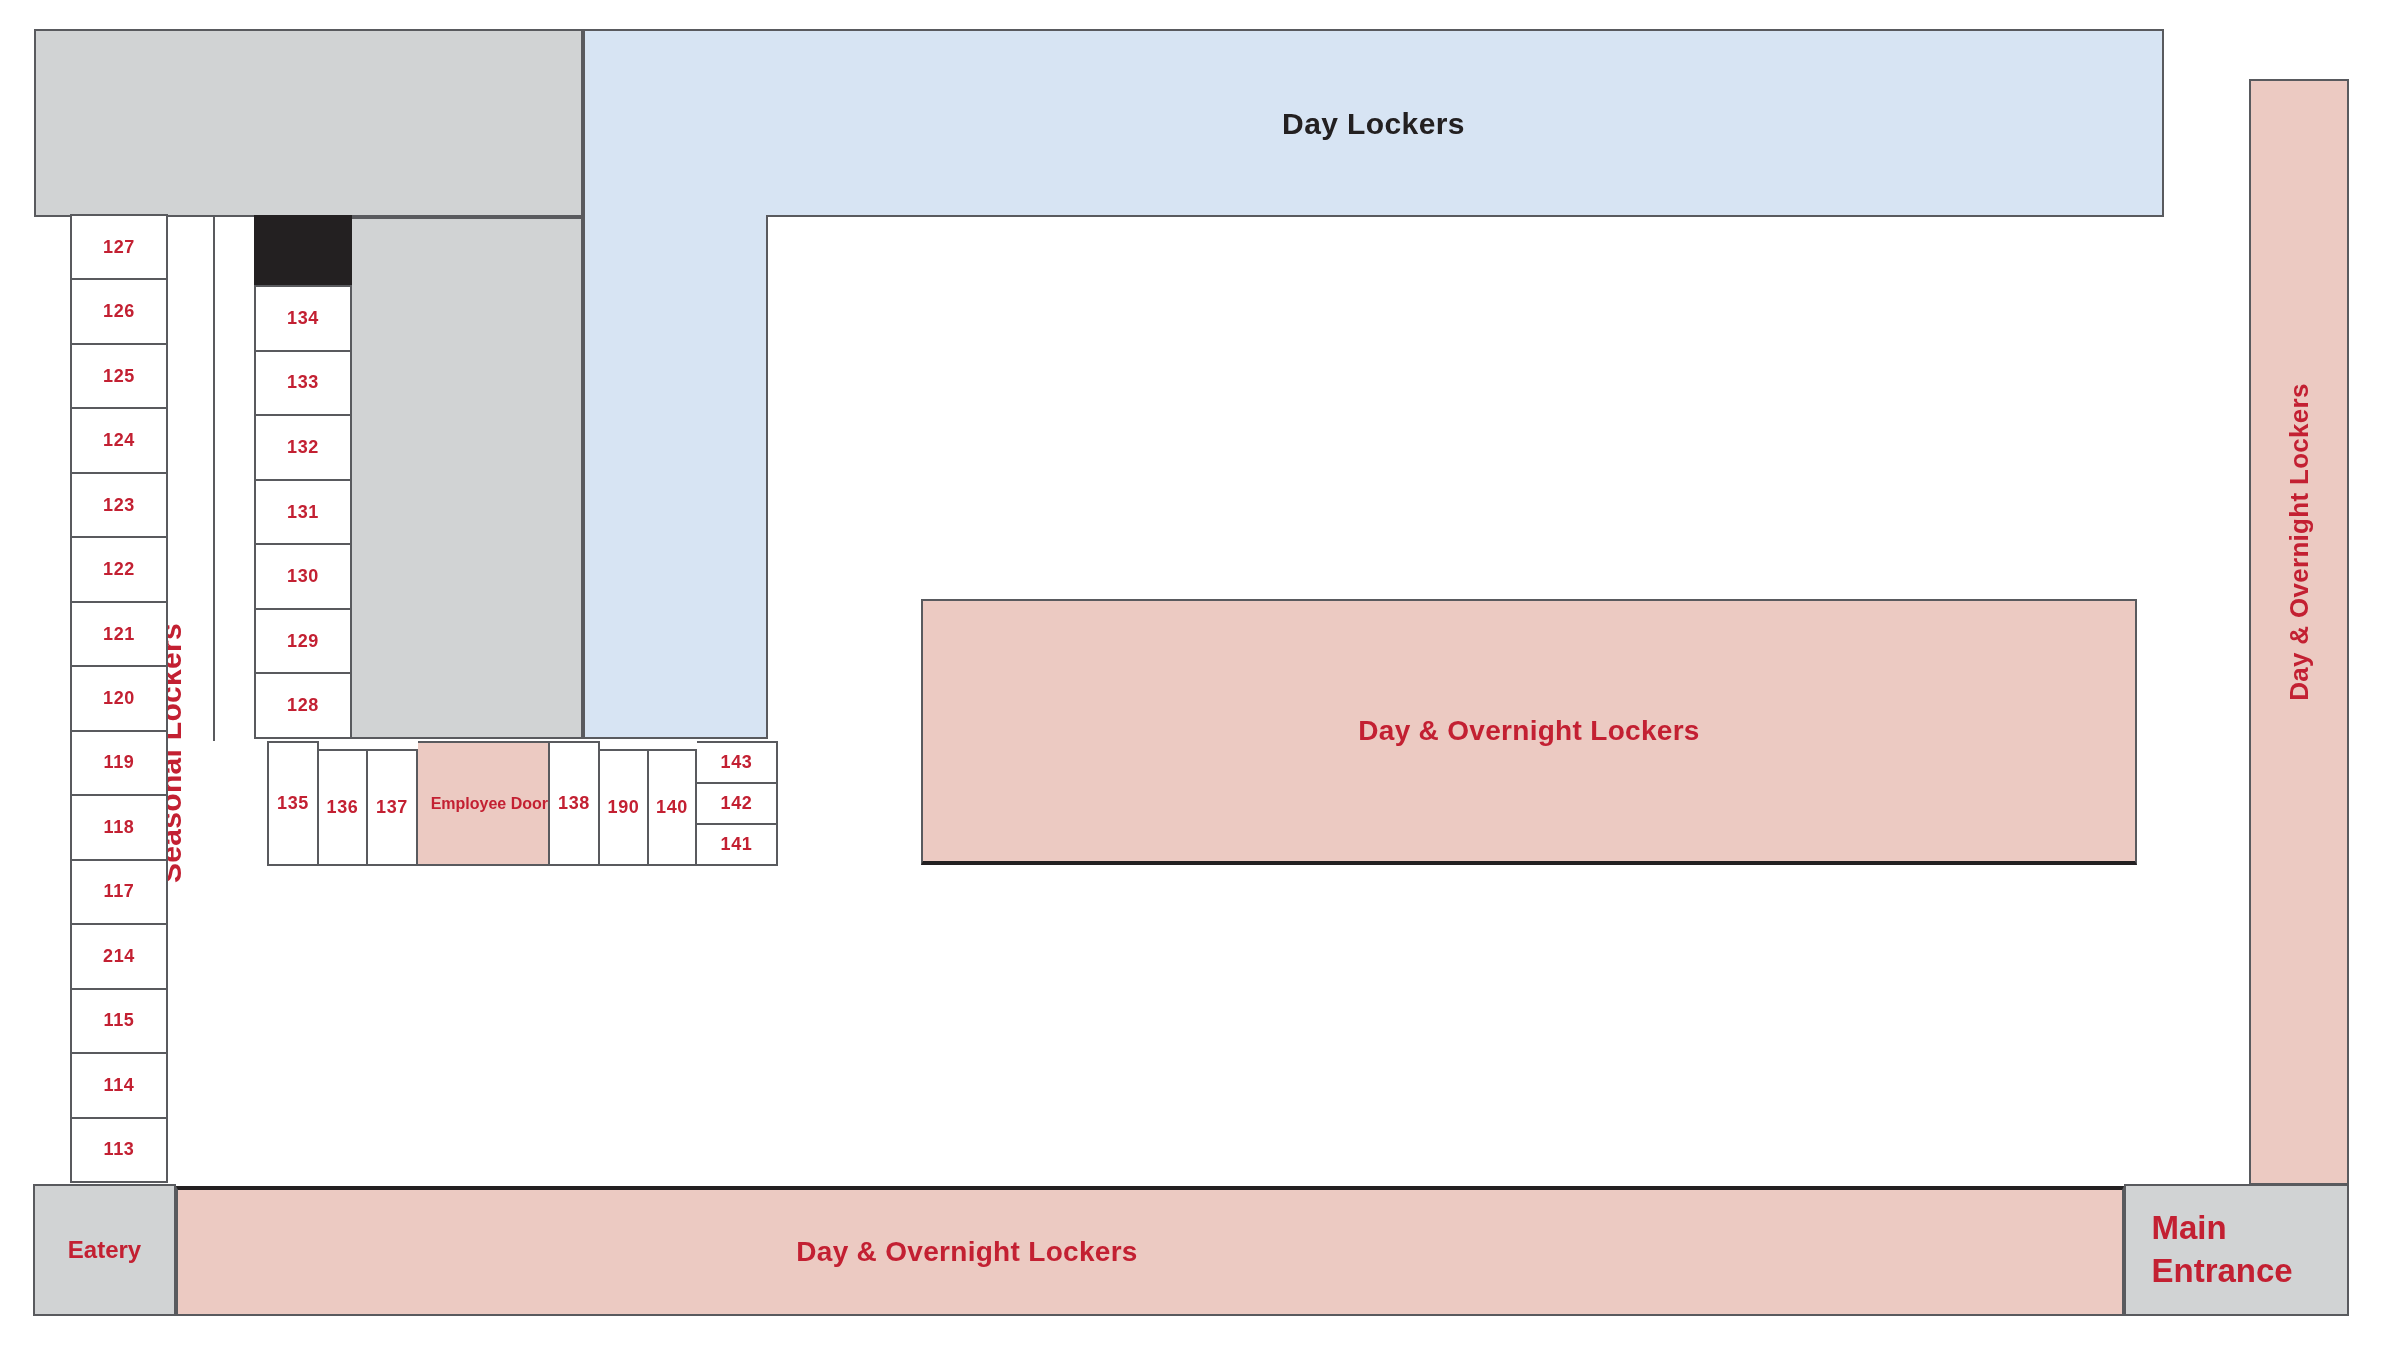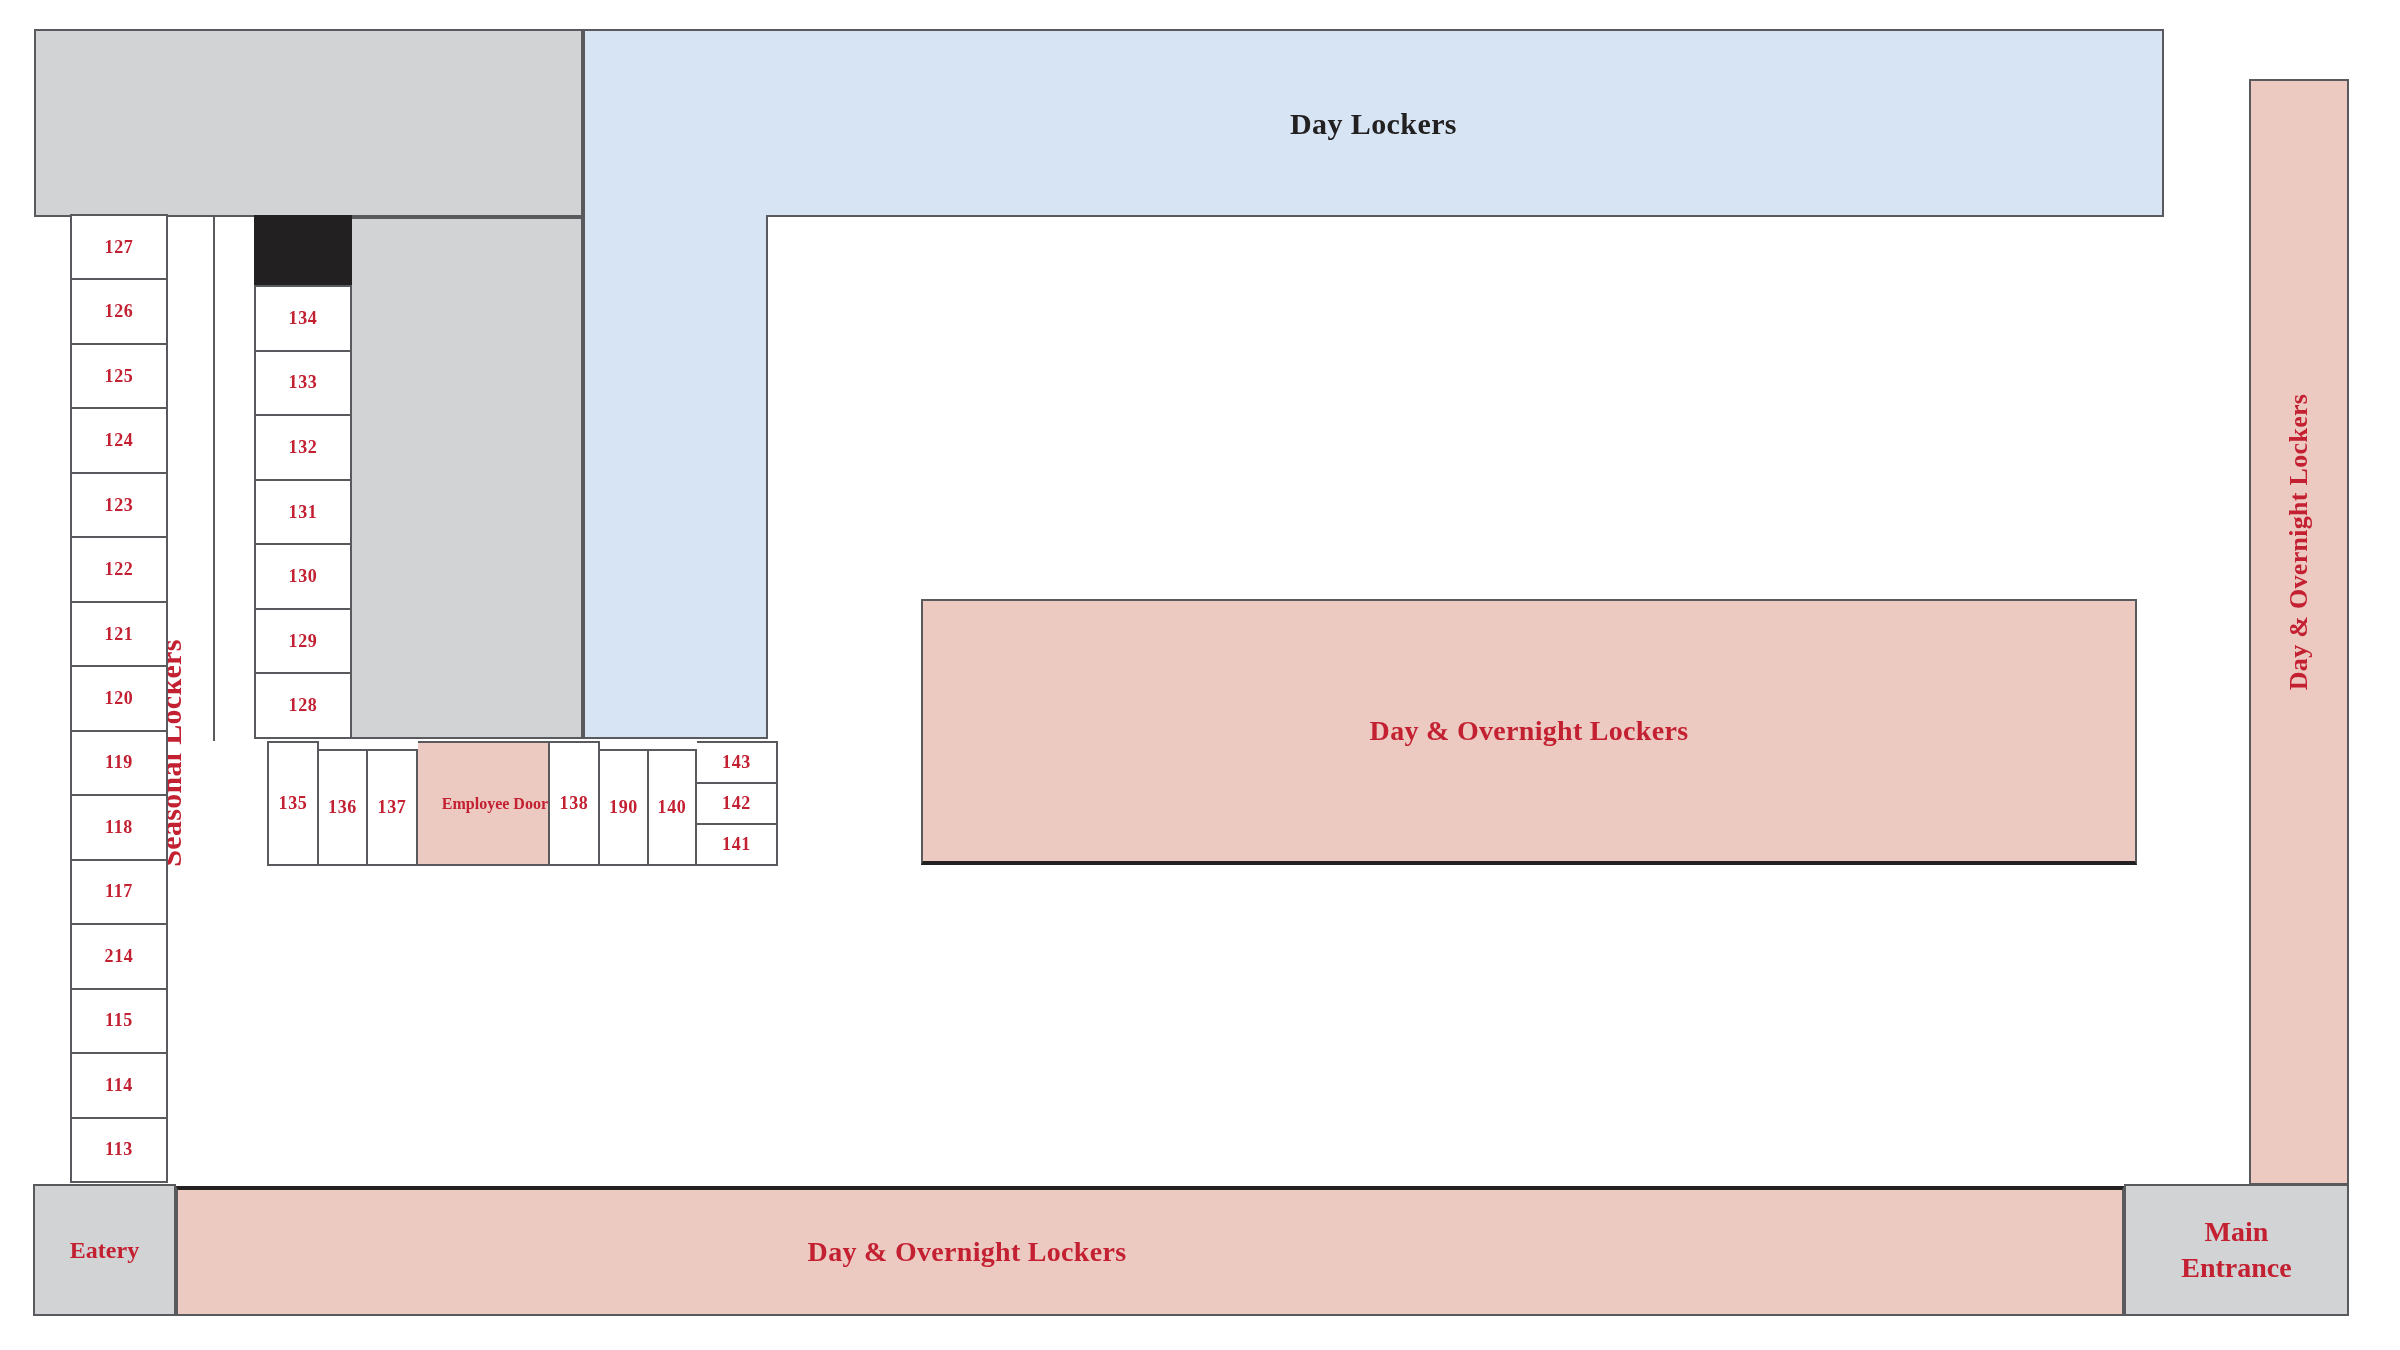--- a/index.html
+++ b/index.html
@@ -2,21 +2,21 @@
 <html style="--gray: #d1d3d4; --blue: #d7e4f3; --pink: #eccac2; --red: #c32032; --dark: #232021; --border: #595a5e; --white: #ffffff;"><head>
 <meta charset="utf-8">
 <style>
   :root{
     --gray:#d1d3d4; --blue:#d7e4f3; --pink:#eccac2; --red:#c32032;
     --dark:#232021; --border:#595a5e; --white:#ffffff;
   }
   html,body{margin:0;padding:0;background:var(--white);}
   .canvas{
     position:relative; width:2400px; height:1350px; background:var(--white);
-    font-family:Liberation Serif, serif; overflow:hidden;
+    font-family:Liberation Sans, sans-serif; overflow:hidden;
   }
   .abs{position:absolute; box-sizing:border-box;}
   .fill-gray{background:var(--gray);}
   .fill-blue{background:var(--blue);}
   .fill-pink{background:var(--pink);}
   .bordered{border:2px solid var(--border);}
   .center{display:flex;align-items:center;justify-content:center;}
 
   
   .h-label{font-weight:700;font-size:30px;letter-spacing:.4px;color:var(--dark);}
@@ -43,21 +43,21 @@
     color:var(--red); font-size:16px; font-weight:700; line-height:1.35;
   }
   .stack{display:flex;flex-direction:column;flex:0 0 81px;}
   .stack .room{flex:1 1 auto;border-left:0;}
   .stack .room + .room{border-top:0;}
 
   
   .wall-v{border-left:2px solid var(--border);width:0;}
   .wall-h{border-top:2px solid var(--border);height:0;}
 
-  .entr-label{font-weight:700;font-size:28px;line-height:1.3;color:var(--red);text-align:center;width:170px;}
+  .entr-label{font-weight:700;font-size:33px;line-height:1.3;color:var(--red);width:170px;}
   .eatery-label{font-weight:700;font-size:24px;color:var(--red);}
 </style>
 </head>
 <body>
 
 <div class="canvas">
 
   <div class="abs fill-gray bordered" style="left:34px;top:29px;width:549px;height:188px;"></div>
   <div class="abs fill-gray bordered" style="left:315px;top:217px;width:268px;height:522px;"></div>
 

